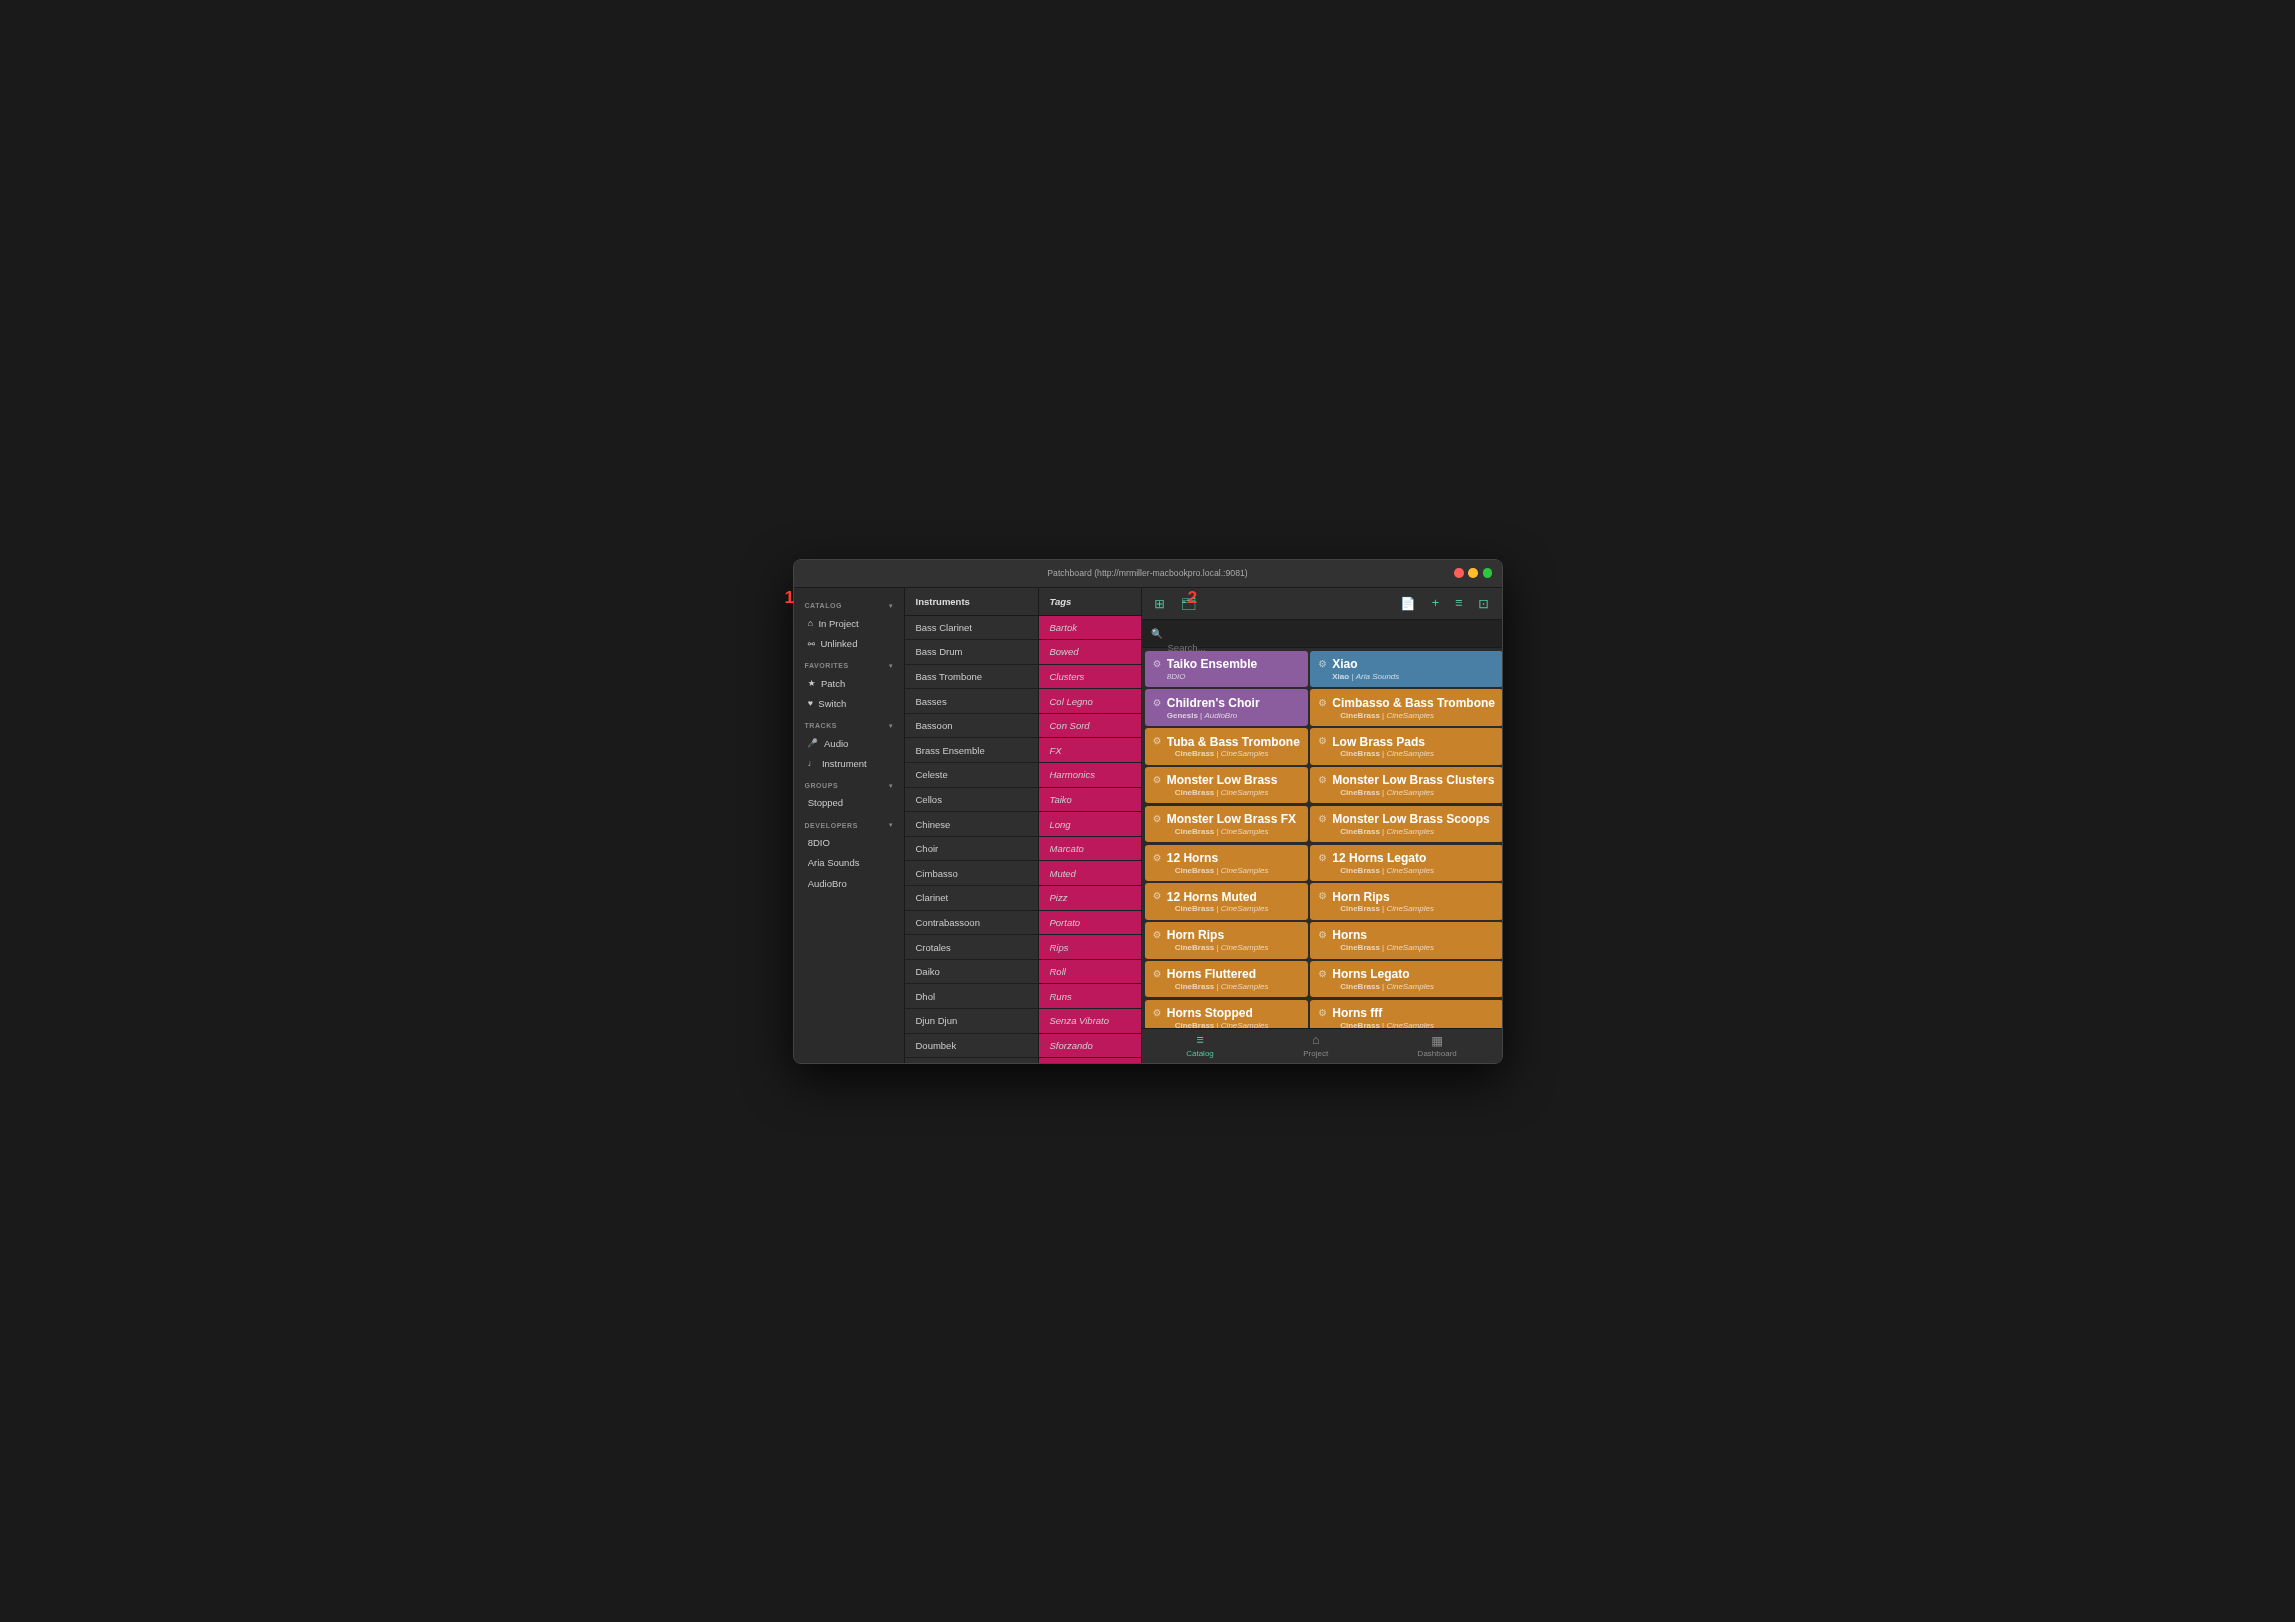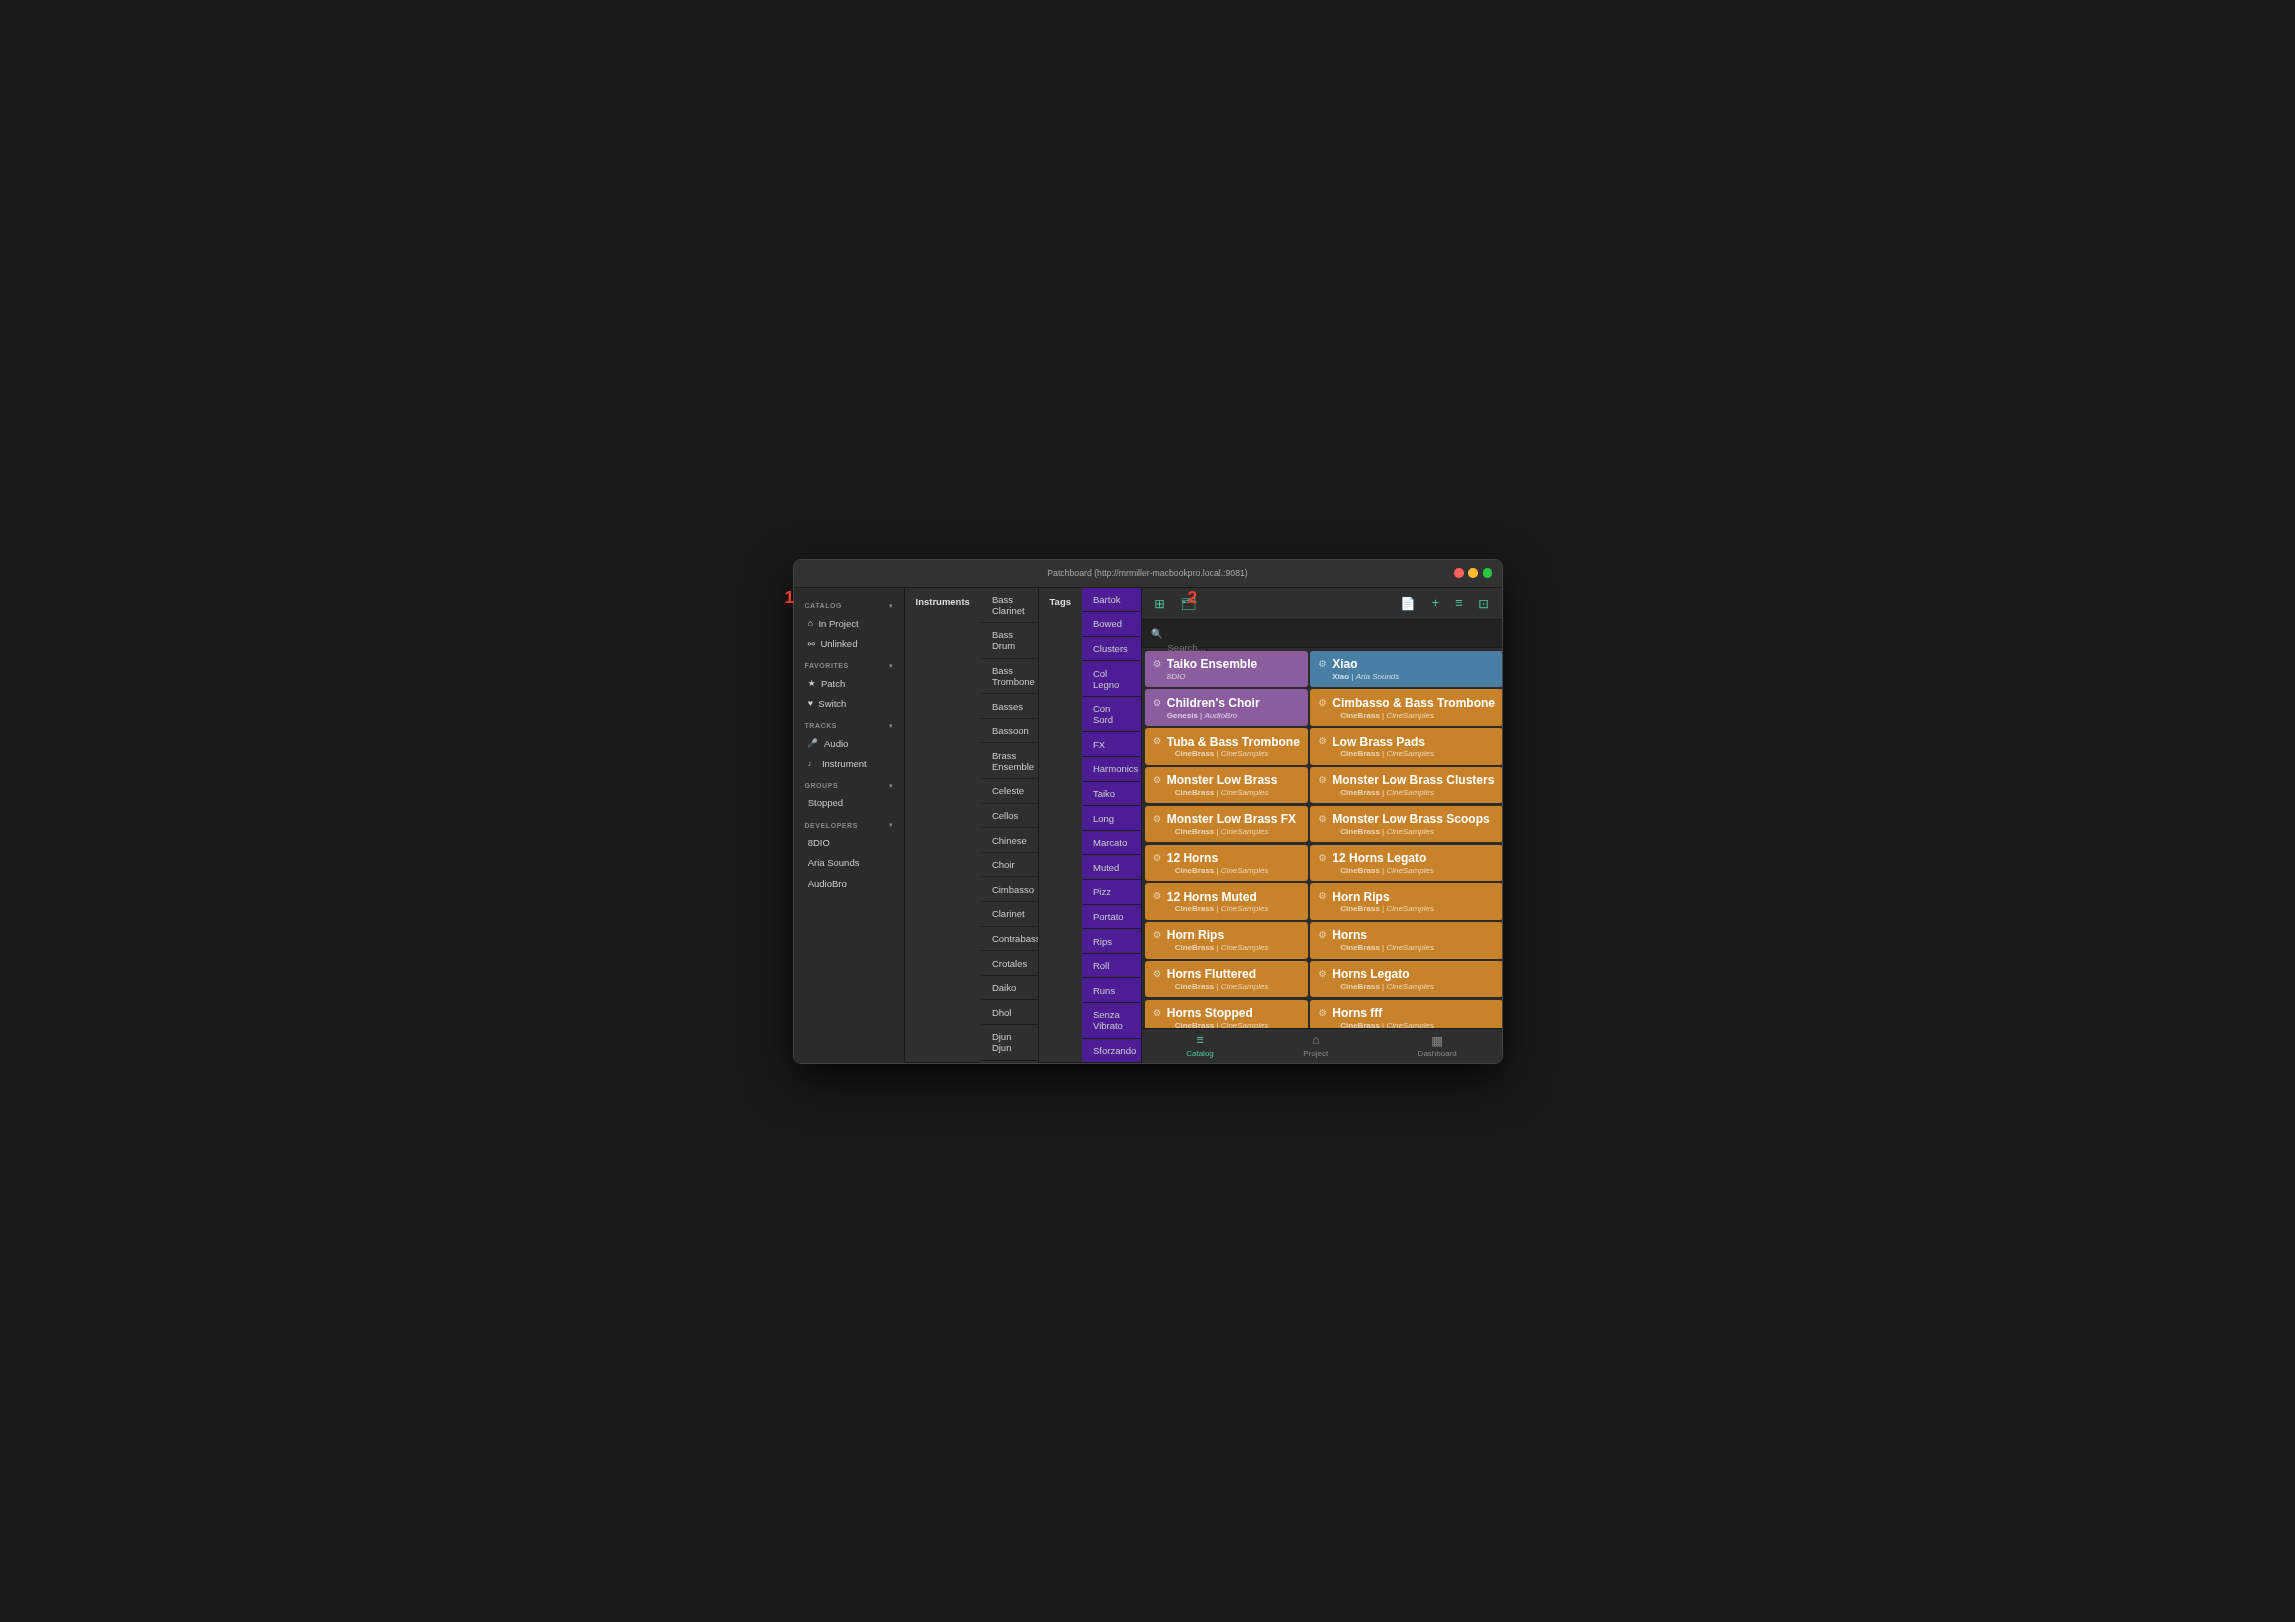--- a/index.html
+++ b/index.html
@@ -97,21 +97,21 @@
       border-radius: 3.2px;
       margin: 0 3.2px;
     }
     .sidebar-item .icon { font-size: 8.7px; }
     
     .instruments-panel {
       width: 134px;
       background: #2f2f2f;
       border-right: 0.8px solid #1a1a1a;
       display: flex;
-      flex-direction: row;
+      flex-direction: column;
       flex-shrink: 0;
     }
     .panel-header {
       padding: 8px 11px;
       color: #ddd;
       font-size: 9.5px;
       font-weight: 700;
       border-bottom: 0.8px solid #1a1a1a;
       background: #2f2f2f;
     }
@@ -124,25 +124,26 @@
     .panel-list-item {
       padding: 6.3px 11px;
       color: #ccc;
       font-size: 9.5px;
       cursor: pointer;
       border-bottom: 0.8px solid #1e1e1e;
     }
     
     .tags-panel {
       width: 103px;
-      background: #4c1d95;
+      background: #be185d;
       border-right: 0.8px solid #1a1a1a;
       display: flex;
-      flex-direction: row;
+      flex-direction: column;
       flex-shrink: 0;
+      font-style: italic;
     }
     
     .main-area {
       flex: 1;
       background: #2b2b2b;
       display: flex;
       flex-direction: column;
       overflow: hidden;
     }
     .main-toolbar {

